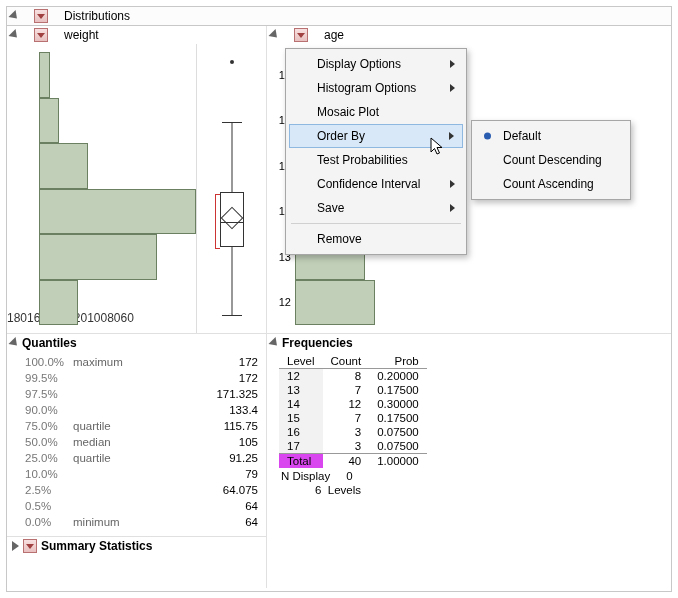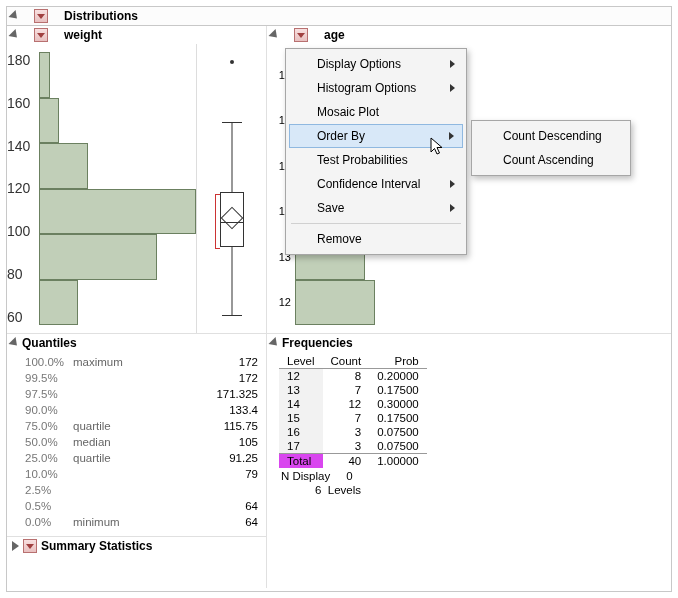--- a/index.html
+++ b/index.html
@@ -18,21 +18,21 @@
     position: absolute;
   }
   .outer {
     left: 6px; top: 6px; right: 6px; bottom: 6px;
   }
   .header {
     display: flex;
     align-items: center;
     gap: 16px;
     padding: 2px 4px;
-    font-weight: bold;
+    font-weight: normal;
     border-bottom: 1px solid #c8c8c8;
     background: #fcfcfc;
   }
   .header.sub { border: none; background: transparent; }
   .tri {
     display: inline-block;
     width: 0; height: 0;
     border-top: 5px solid transparent;
     border-bottom: 5px solid transparent;
     border-left: 7px solid #666;
@@ -63,25 +63,25 @@
   .col:last-child { border-right: none; }
   .chart-area {
     height: 290px;
     position: relative;
     border-bottom: 1px solid #e0e0e0;
     display: flex;
   }
   .axis-labels {
     width: 32px;
     display: flex;
-    flex-direction: column;
+    flex-direction: row;
     justify-content: space-between;
-    align-items: flex-start;
+    align-items: flex-end;
     padding: 8px 4px 8px 0;
-    font-size: 14px;
+    font-size: 12px;
     color: #333;
   }
   .hist {
     flex: 1;
     position: relative;
     padding: 8px 0;
   }
   .hist-bars {
     position: absolute;
     top: 8px; bottom: 8px; left: 0; right: 0;
@@ -341,20 +341,21 @@
             <span class="c3">91.25</span>
           </div>
         <div class="quant-row">
             <span class="c1">10.0%</span>
             <span class="c2"></span>
             <span class="c3">79</span>
           </div>
         <div class="quant-row">
             <span class="c1">2.5%</span>
             <span class="c2"></span>
+            <span class="c3">64.075</span>
           </div>
         <div class="quant-row">
             <span class="c1">0.5%</span>
             <span class="c2"></span>
             <span class="c3">64</span>
           </div>
         <div class="quant-row">
             <span class="c1">0.0%</span>
             <span class="c2">minimum</span>
             <span class="c3">64</span>
@@ -485,20 +486,24 @@
     <span class="ctx-arrow"></span>
   </div>
   <div class="ctx-sep"></div>
   <div class="ctx-item">
     <span>Remove</span>
   </div>
 </div>
 
 <div class="ctx-menu" style="left:471px; top:120px; min-width:160px;">
   <div class="ctx-item">
+    <span class="ctx-radio"></span>
+    <span>Default</span>
+  </div>
+  <div class="ctx-item">
     <span>Count Descending</span>
   </div>
   <div class="ctx-item">
     <span>Count Ascending</span>
   </div>
 </div>
 
 <div class="cursor">
   <svg viewBox="0 0 16 20">
       <path d="M1 1 L1 15 L4.5 11.5 L7 17 L9.5 16 L7 10.5 L12 10.5 Z" fill="#fff" stroke="#000" stroke-width="1"></path>

